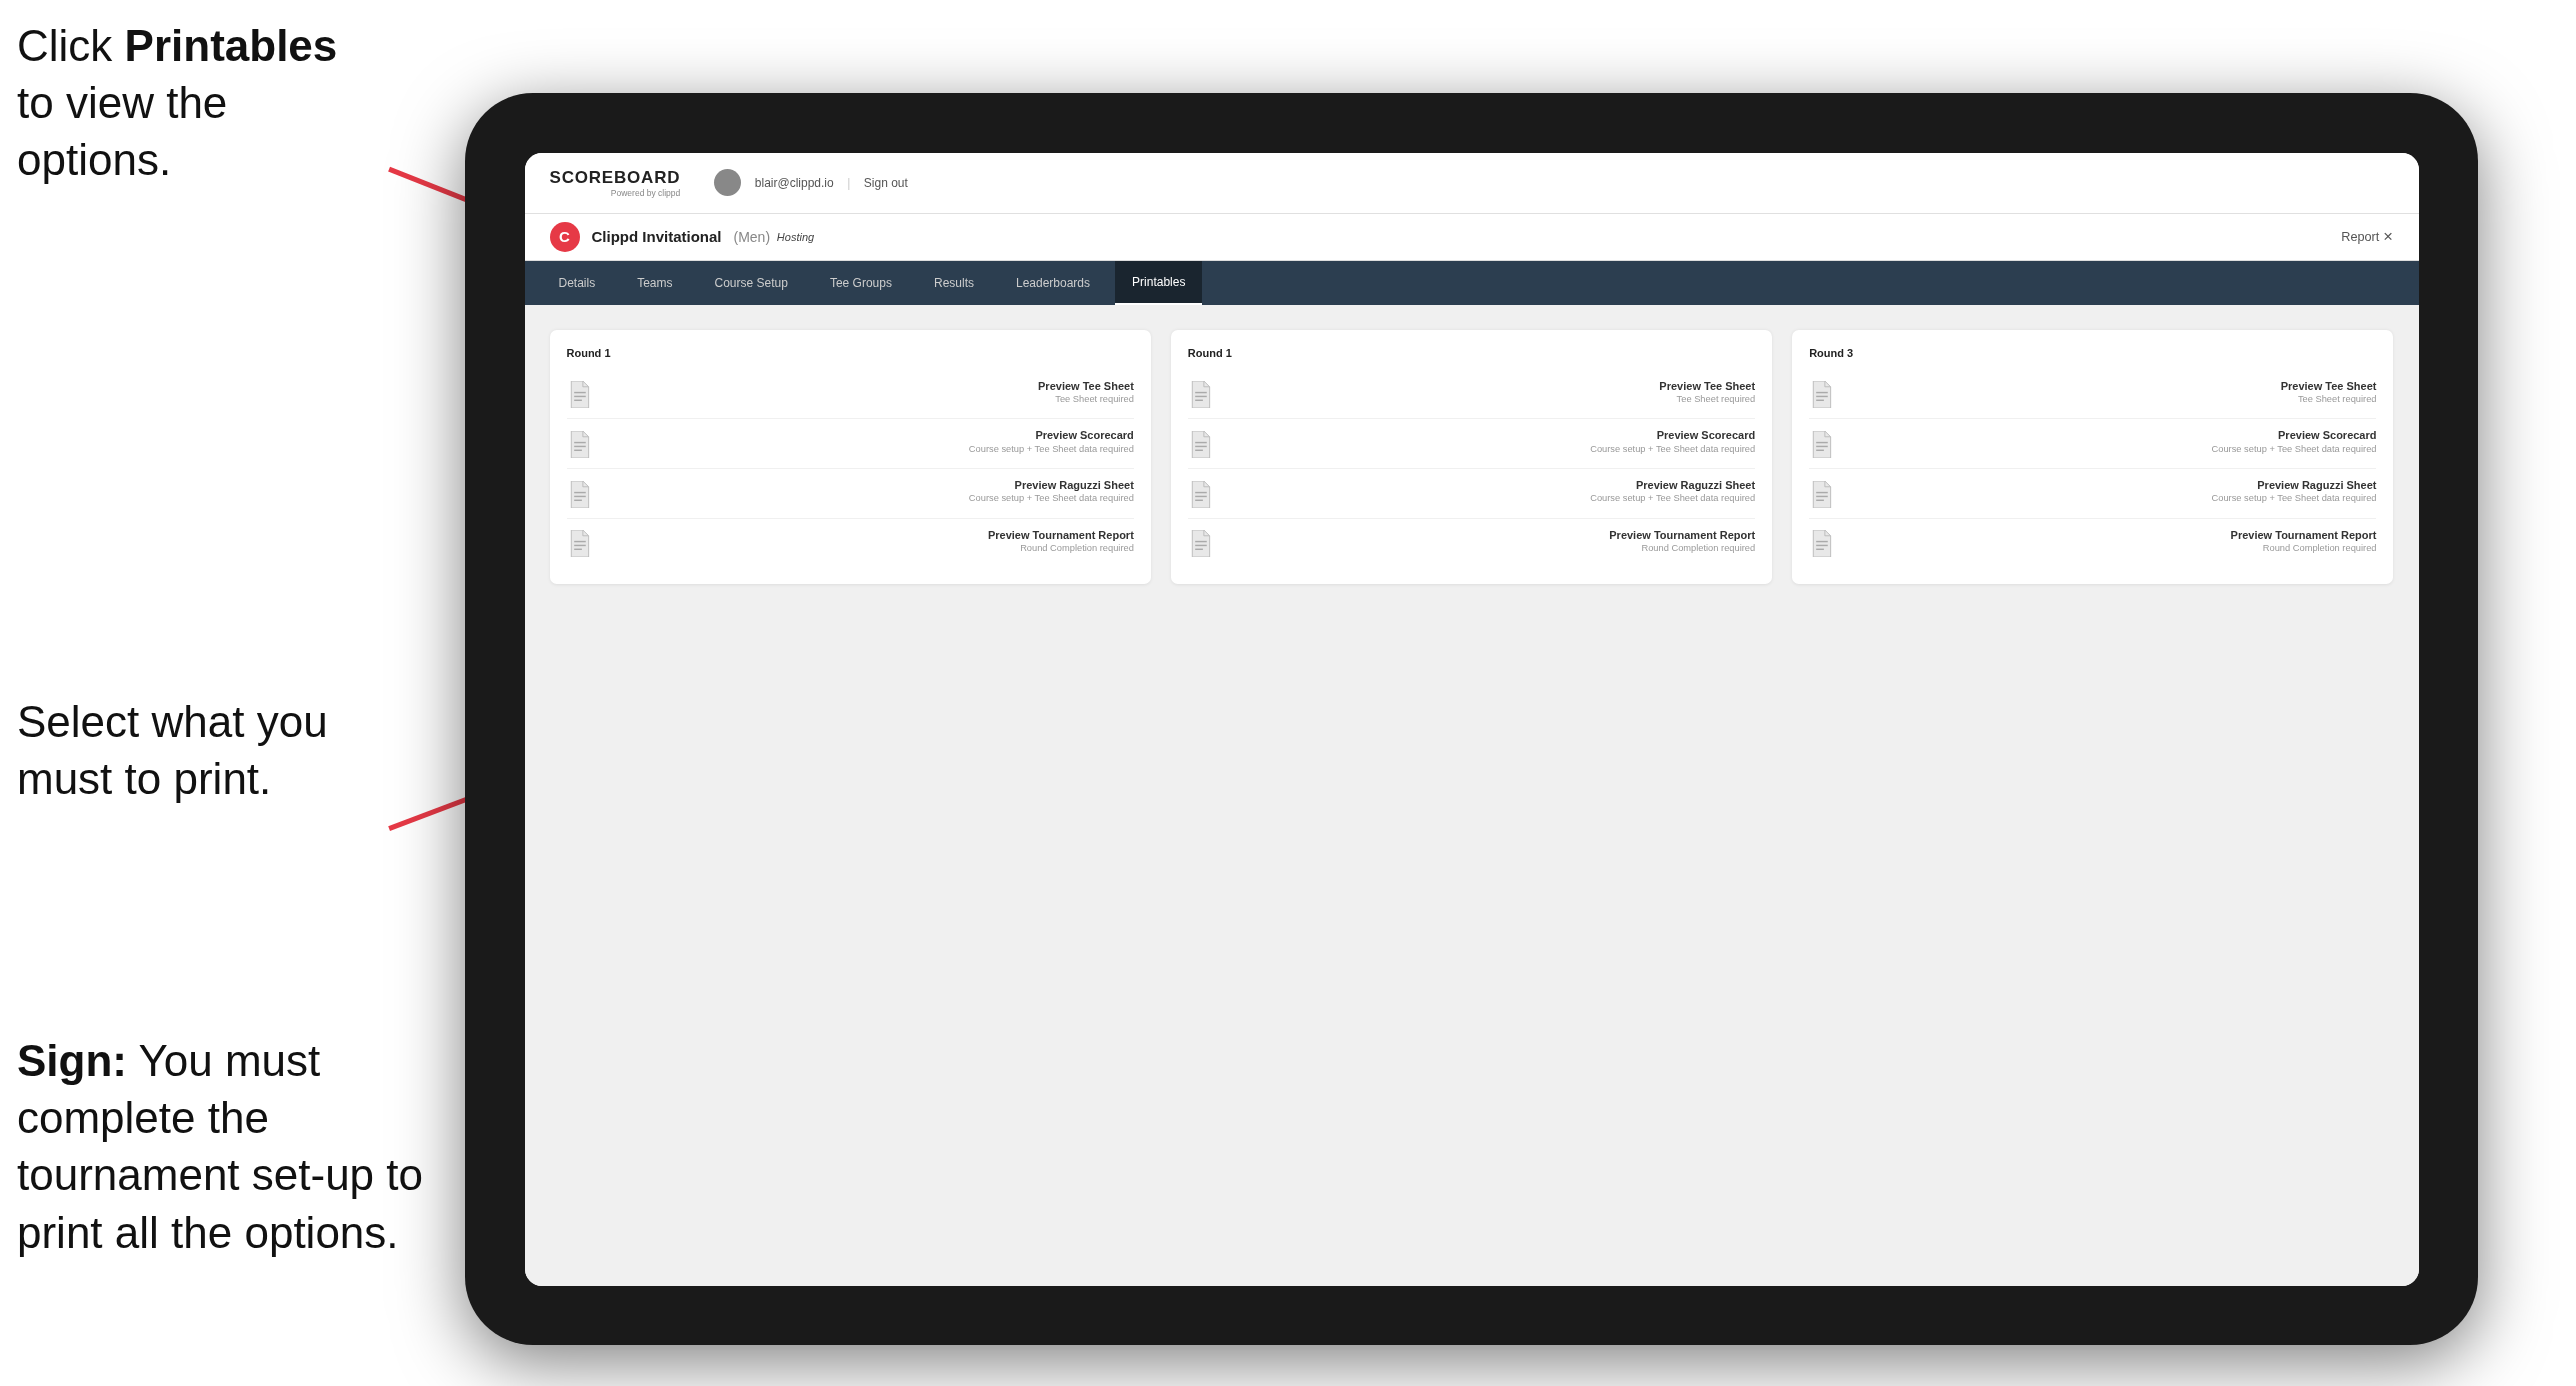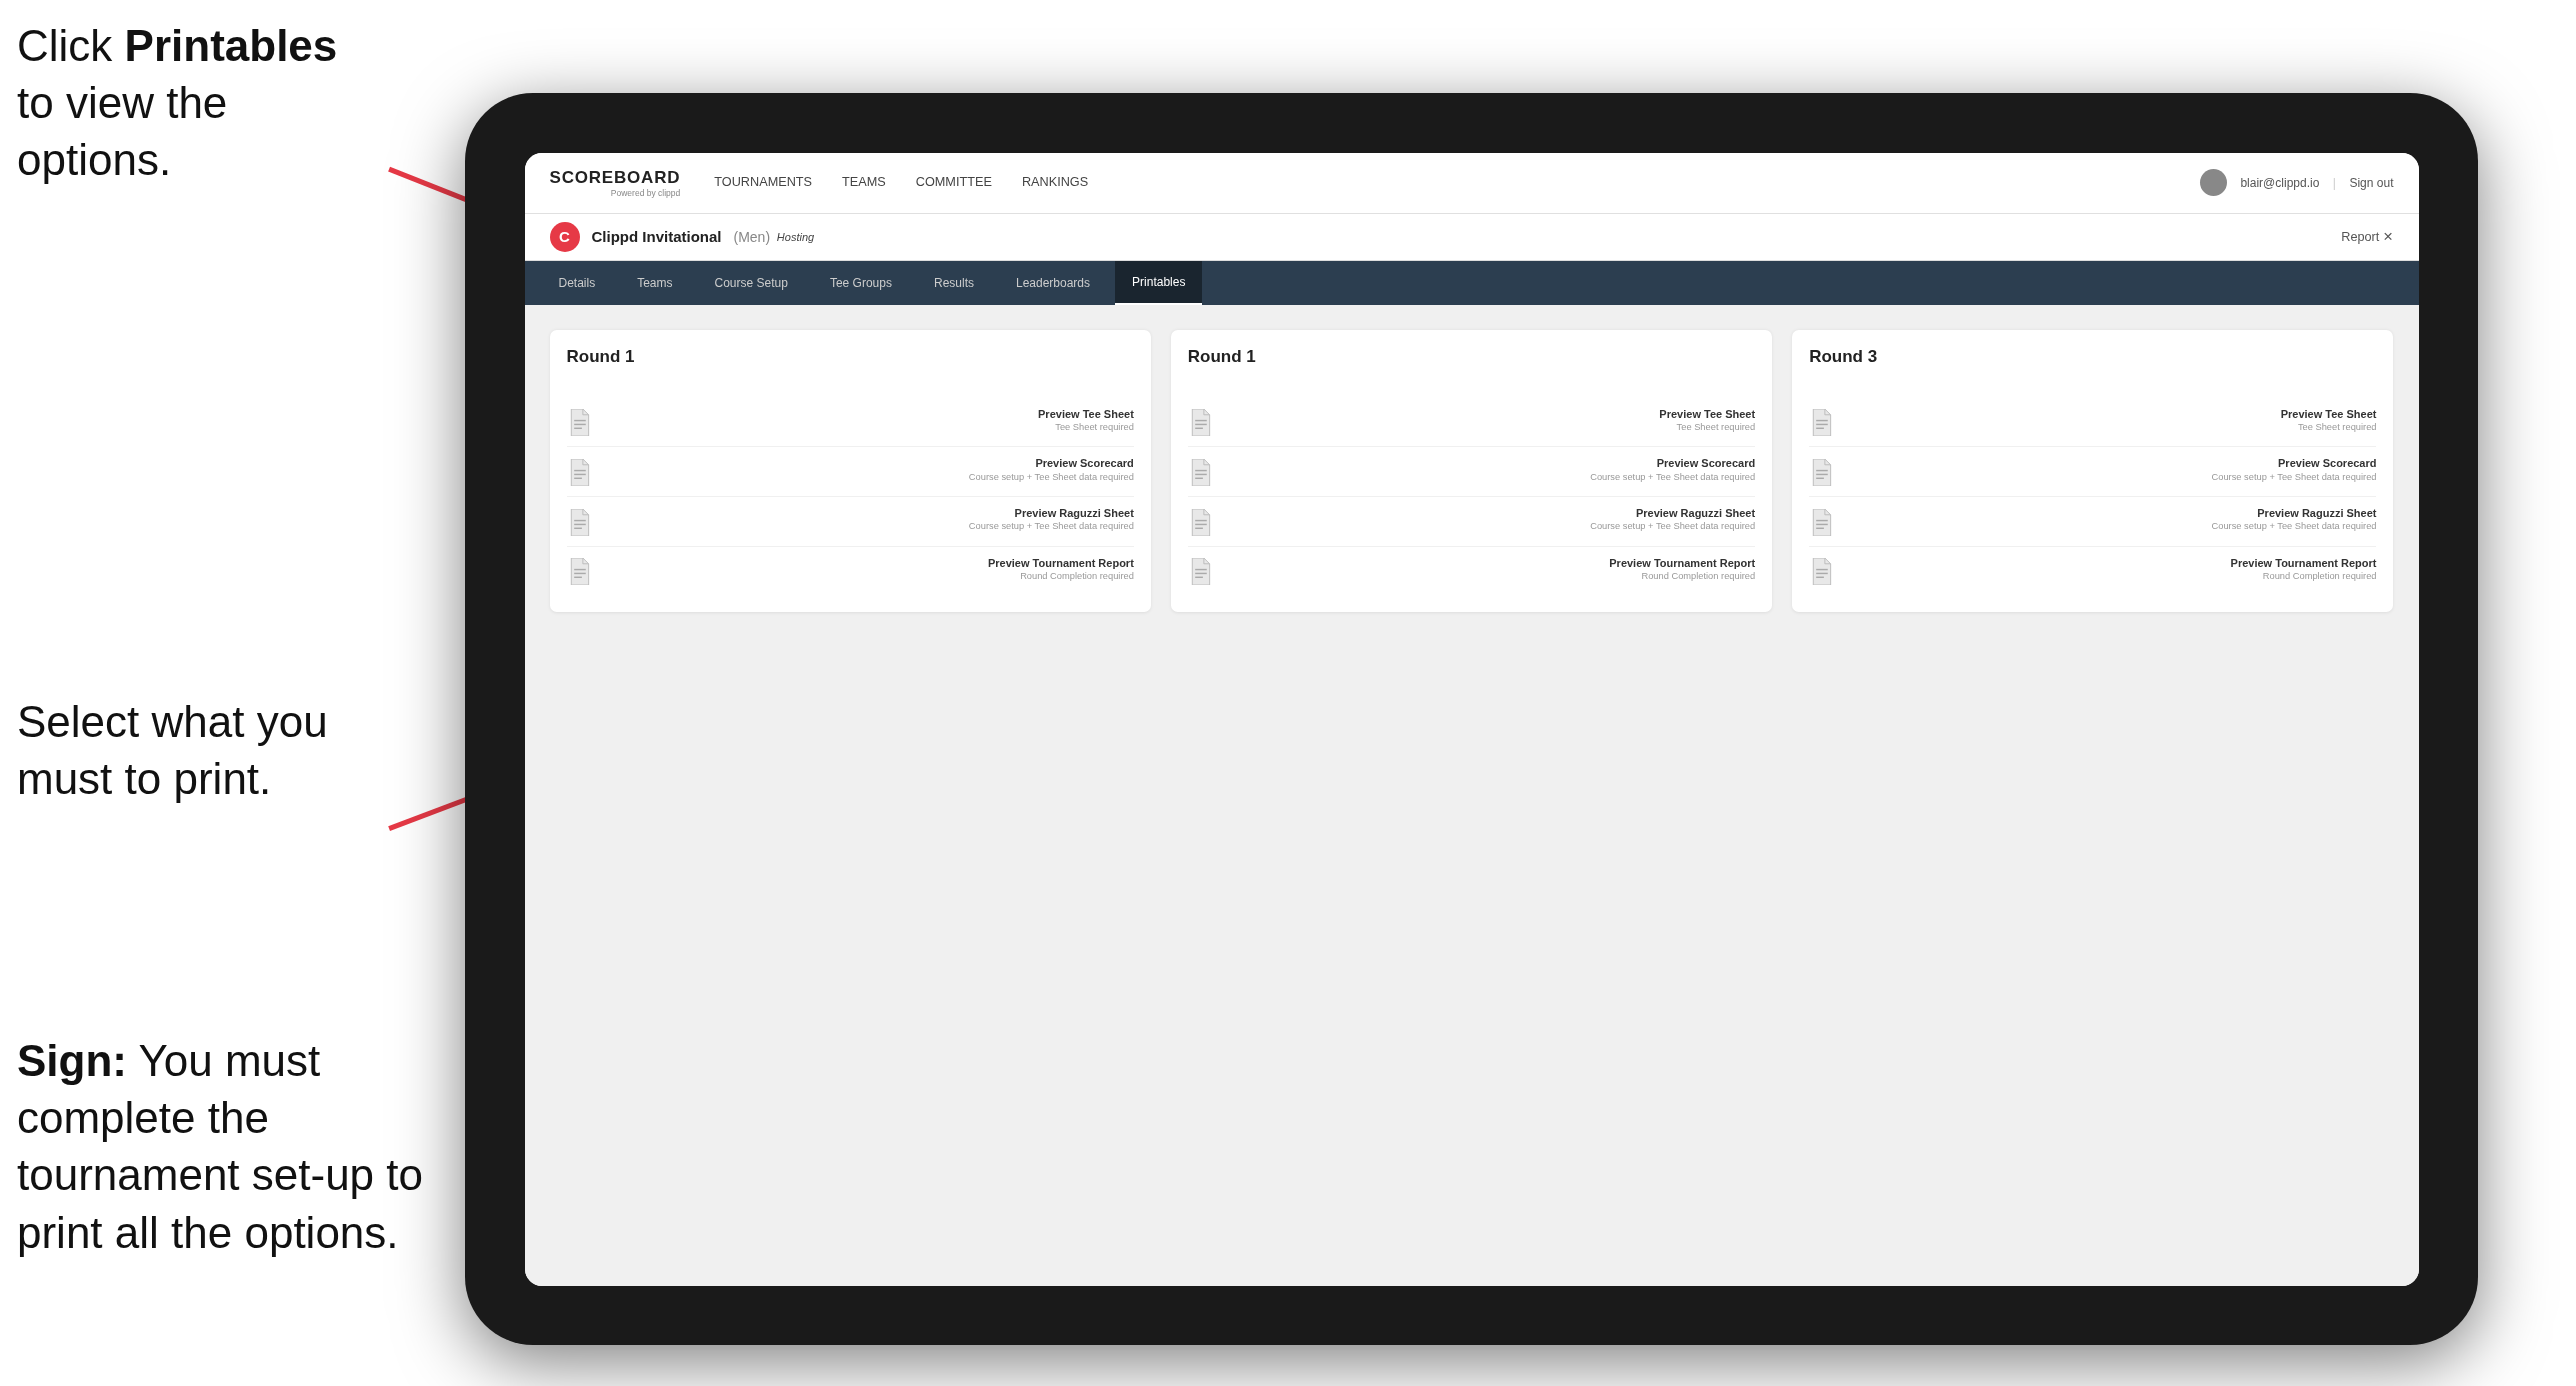--- a/index.html
+++ b/index.html
@@ -222,24 +222,24 @@
     }
 
     .round-section {
       background: #ffffff;
       border-radius: 6.8px;
       padding: 17px;
       box-shadow: 0 0.8px 3.4px rgba(0,0,0,0.08);
     }
 
     .round-title {
-      font-size: 17px;
+      font-size: 11px;
       font-weight: 700;
       color: #222;
-      margin-bottom: 31px;
+      margin-bottom: 11px;
     }
 
     .print-item {
       display: flex;
       align-items: flex-start;
       gap: 10px;
       padding: 10px 0;
       border-bottom: 0.8px solid #f0f0f0;
       cursor: pointer;
     }
@@ -296,26 +296,20 @@
   </g>
 </svg>
 
 <div class="tablet-frame">
   <div class="tablet-screen">
 
     <div class="top-nav">
       <div class="scoreboard-logo">
         <span class="logo-title">SCOREBOARD</span>
         <span class="logo-sub">Powered by clippd</span>
-      </div>
-      <div class="top-nav-links">
-        <span class="top-nav-link">TOURNAMENTS</span>
-        <span class="top-nav-link">TEAMS</span>
-        <span class="top-nav-link">COMMITTEE</span>
-        <span class="top-nav-link">RANKINGS</span>
       </div>
       <div class="top-nav-right">
         <div class="user-avatar"></div>
         <span>blair@clippd.io</span>
         <span style="color:#ccc">|</span>
         <span>Sign out</span>
       </div>
     </div>
 
     <div class="tournament-bar">

